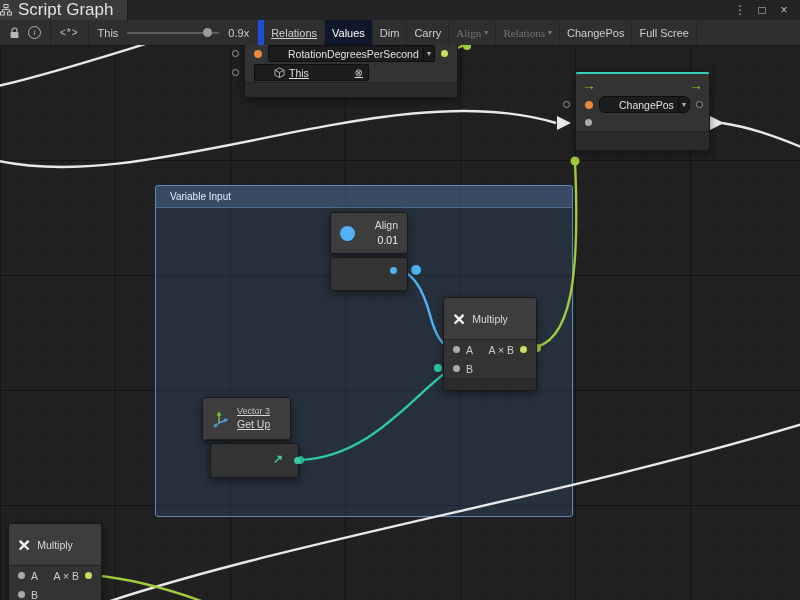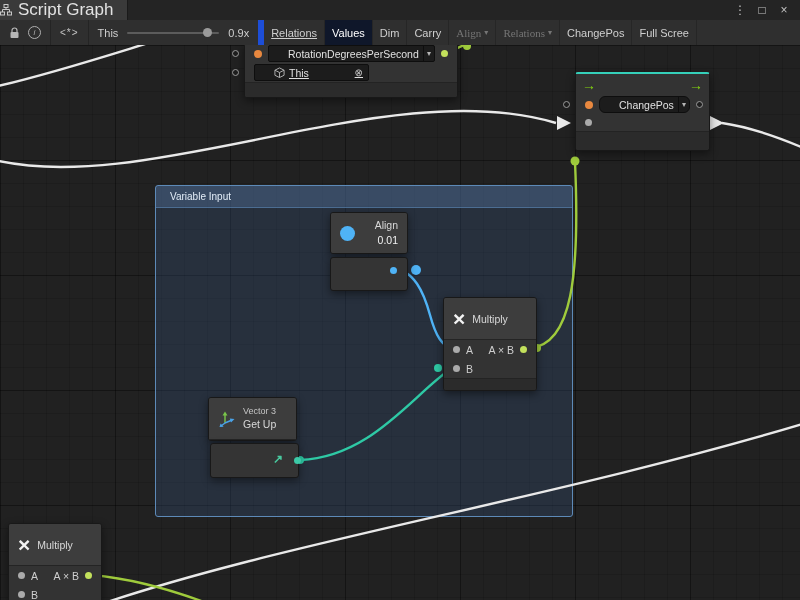--- a/index.html
+++ b/index.html
@@ -273,21 +273,21 @@
         <span class="plabel" style="margin-left:auto;">A × B</span>
         <span class="pdot lime"></span>
       </div>
       <div class="prow" style="height:19px;">
         <span class="pdot gray"></span>
         <span class="plabel">B</span>
       </div>
       <div class="nfoot" style="height:11px;"></div>
     </div>
 
-    <div class="node" style="left:208px;top:352px;width:87px;">
+    <div class="node" style="left:202px;top:352px;width:87px;text-decoration:underline;">
       <div class="nhead" style="height:41px;">
         <svg width="18" height="18" viewBox="0 0 18 18">
           <path d="M7 13 V4" stroke="#7ac64a" stroke-width="1.4" fill="none"></path>
           <polygon points="4.5,5.5 7,1.5 9.5,5.5" fill="#7ac64a"></polygon>
           <path d="M7 13 L14 10" stroke="#4aa3e8" stroke-width="1.4" fill="none"></path>
           <polygon points="13,12.6 16.5,9 11.8,8.6" fill="#4aa3e8"></polygon>
           <path d="M7 13 L3 16" stroke="#4aa3e8" stroke-width="1.4" fill="none"></path>
           <polygon points="5.6,16.8 1.5,17 2.6,13.4" fill="#4aa3e8"></polygon>
         </svg>
         <div class="v3txt">

